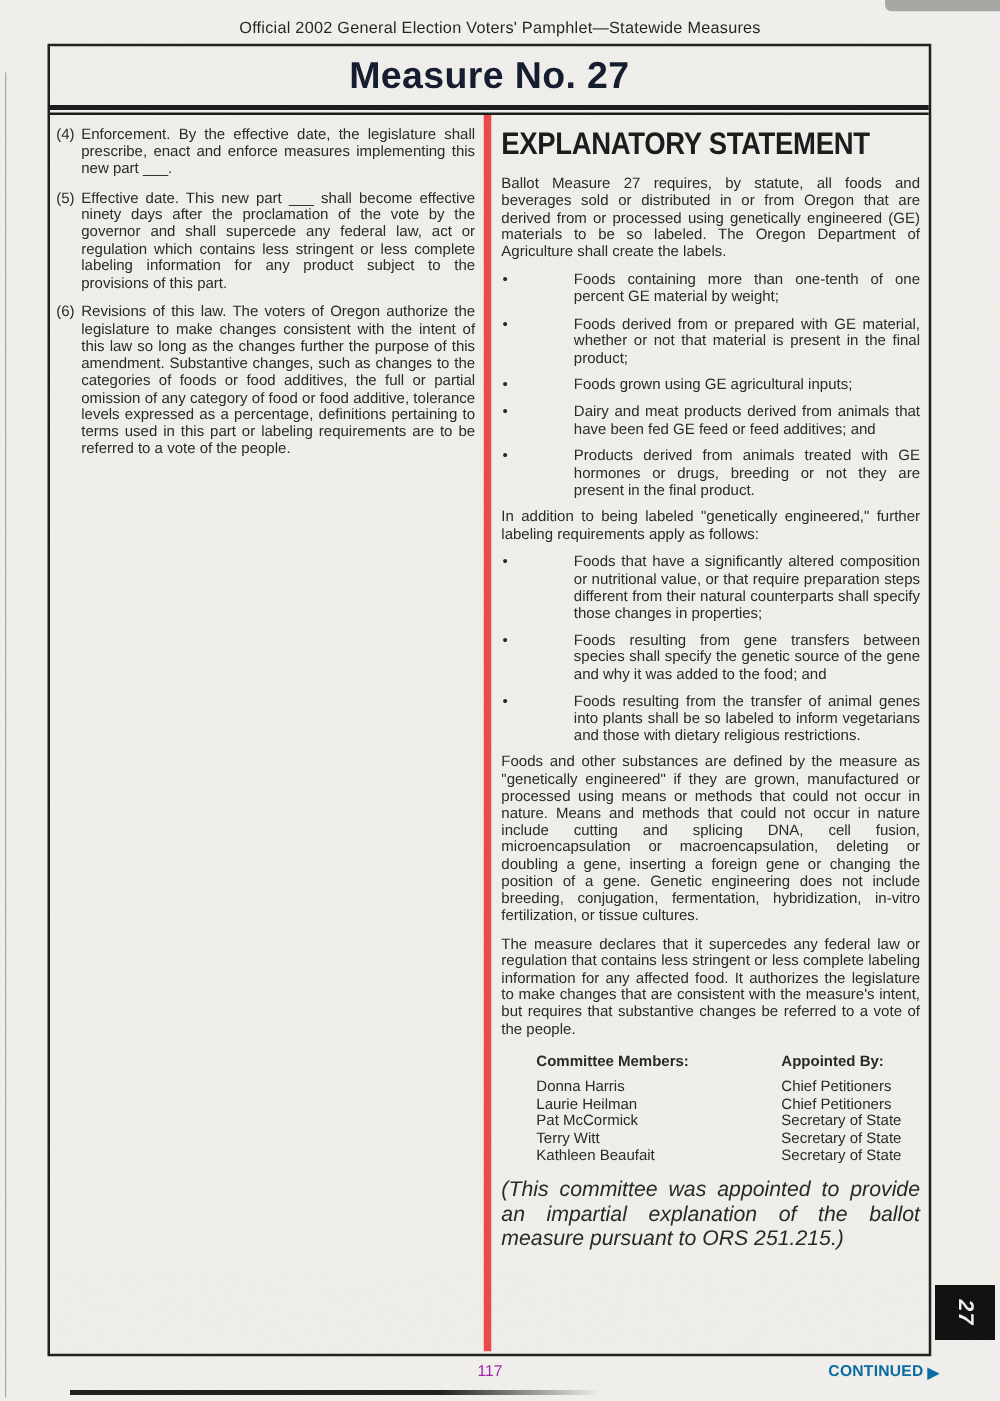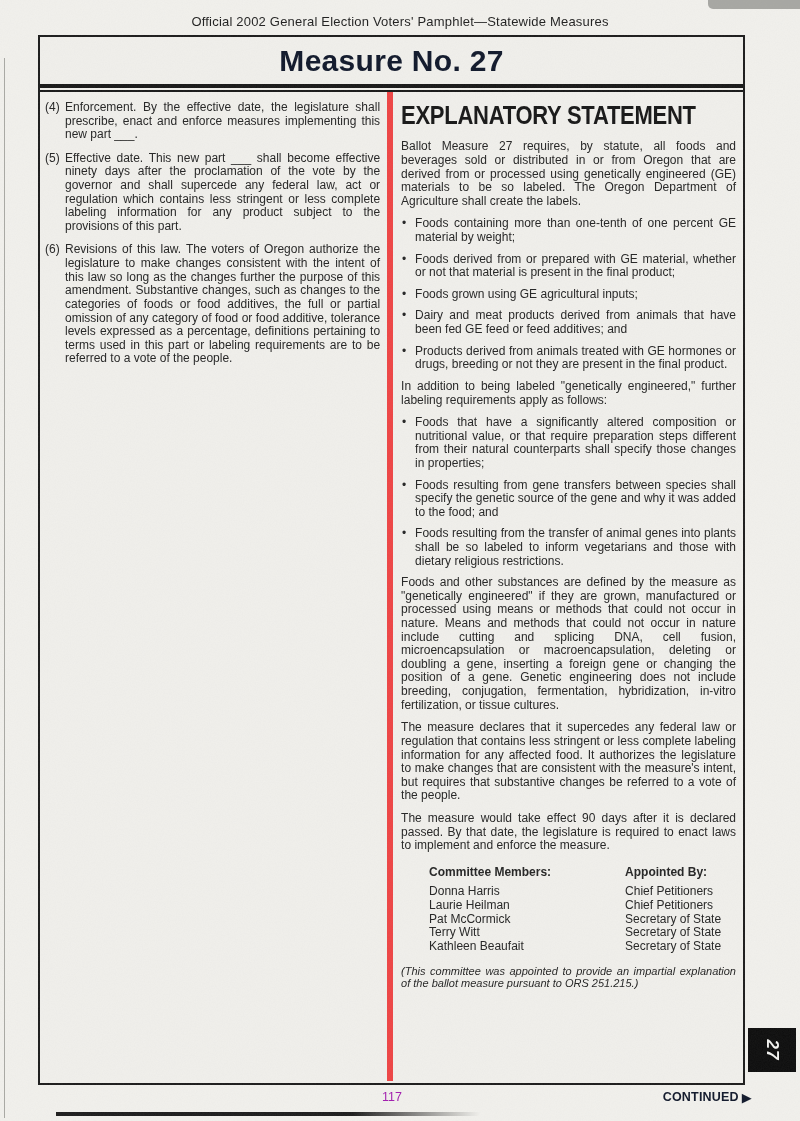--- a/index.html
+++ b/index.html
@@ -65,40 +65,40 @@
     margin: 2px 0 11px 0;
     font-size: 25px; font-weight: 700; color: #161616;
     letter-spacing: -0.3px;
     transform: scaleX(0.88); transform-origin: left center;
     white-space: nowrap;
   }
 
   
   .bullet { display: flex; margin: 0 0 8px 0; font-size: 12px; line-height: 1.135; }
   .bullet .dot { flex: none; width: 13px; padding-left: 1px; }
-  .bullet .b-body { flex: 1; text-align: justify; }
+  .bullet .b-body { flex: 1; text-align: justify; margin-left: 44px; }
 
   
   .committee { margin: 13px 0 0 28px; font-size: 12px; line-height: 1.14; }
   .c-row { display: flex; gap: 24px; }
   .c-row .c-name { width: 172px; flex: none; }
   .c-head { font-weight: 700; margin-bottom: 6px; }
   .c-note {
-    margin: 11px 0 16px 0; font-style: italic; font-size: 11px;
+    margin: 11px 0 16px 0; font-style: italic; font-size: 17px;
     line-height: 1.15; text-align: justify;
   }
 
   
   .page-number {
     position: absolute; top: 1090px; left: 352px; width: 80px;
     text-align: center; font-size: 12.5px; color: #a21caf;
   }
   .continued {
     position: absolute; top: 1090px; right: 48px;
-    font-size: 12.5px; font-weight: 700; color: #0f172a;
+    font-size: 12.5px; font-weight: 700; color: #0369a1;
     display: flex; align-items: flex-end; letter-spacing: 0.2px;
   }
   .continued .arrow { font-size: 13px; margin-left: 3px; line-height: 1; }
 
   
   .measure-tab {
     position: absolute; left: 748px; top: 1028px;
     width: 48px; height: 44px; background: #0c0c0c;
     display: flex; align-items: center; justify-content: center;
   }
@@ -198,21 +198,20 @@
             <div class="b-body">Foods resulting from gene transfers between species shall specify the genetic source of the gene and why it was added to the food; and</div>
           </div>
           <div class="bullet">
             <span class="dot">•</span>
             <div class="b-body">Foods resulting from the transfer of animal genes into plants shall be so labeled to inform vegetarians and those with dietary religious restrictions.</div>
           </div>
         </div>
 
         <p class="par">Foods and other substances are defined by the measure as "genetically engineered" if they are grown, manufactured or processed using means or methods that could not occur in nature. Means and methods that could not occur in nature include cutting and splicing DNA, cell fusion, microencapsulation or macroencapsulation, deleting or doubling a gene, inserting a foreign gene or changing the position of a gene. Genetic engineering does not include breeding, conjugation, fermentation, hybridization, in-vitro fertilization, or tissue cultures.</p>
         <p class="par">The measure declares that it supercedes any federal law or regulation that contains less stringent or less complete labeling information for any affected food. It authorizes the legislature to make changes that are consistent with the measure's intent, but requires that substantive changes be referred to a vote of the people.</p>
-        <p class="par">The measure would take effect 90 days after it is declared passed. By that date, the legislature is required to enact laws to implement and enforce the measure.</p>
 
         <div class="committee">
           <div class="c-row c-head">
             <span class="c-name">Committee Members:</span>
             <span class="c-by">Appointed By:</span>
           </div>
           <div class="c-row">
             <span class="c-name">Donna Harris</span>
             <span class="c-by">Chief Petitioners</span>
           </div>

